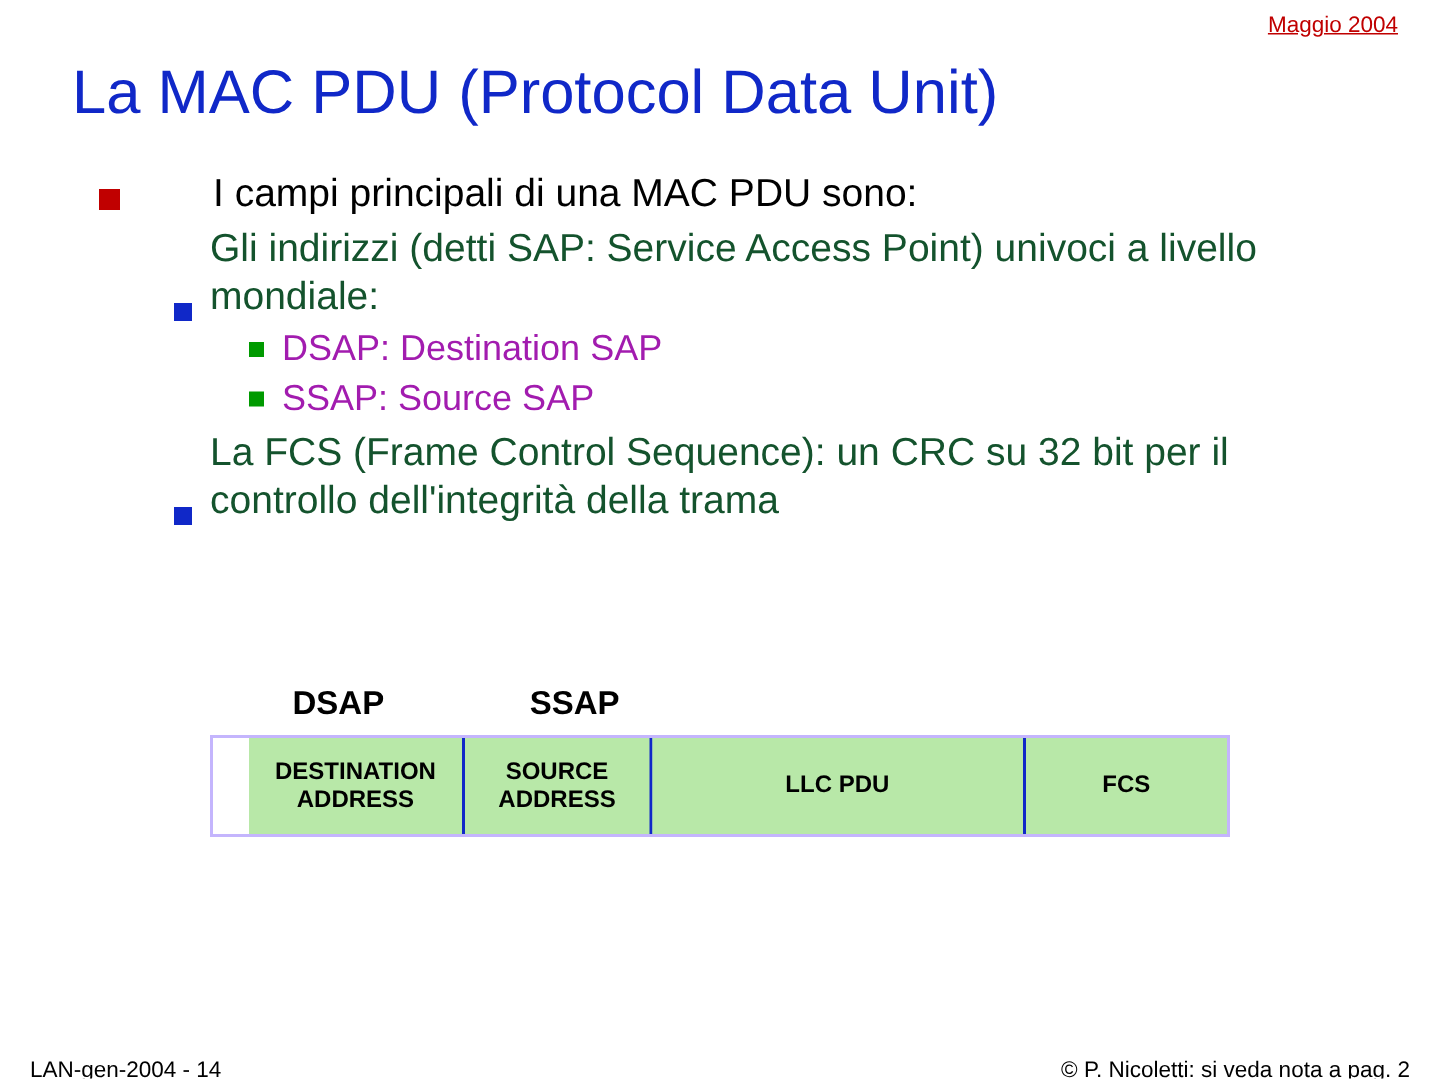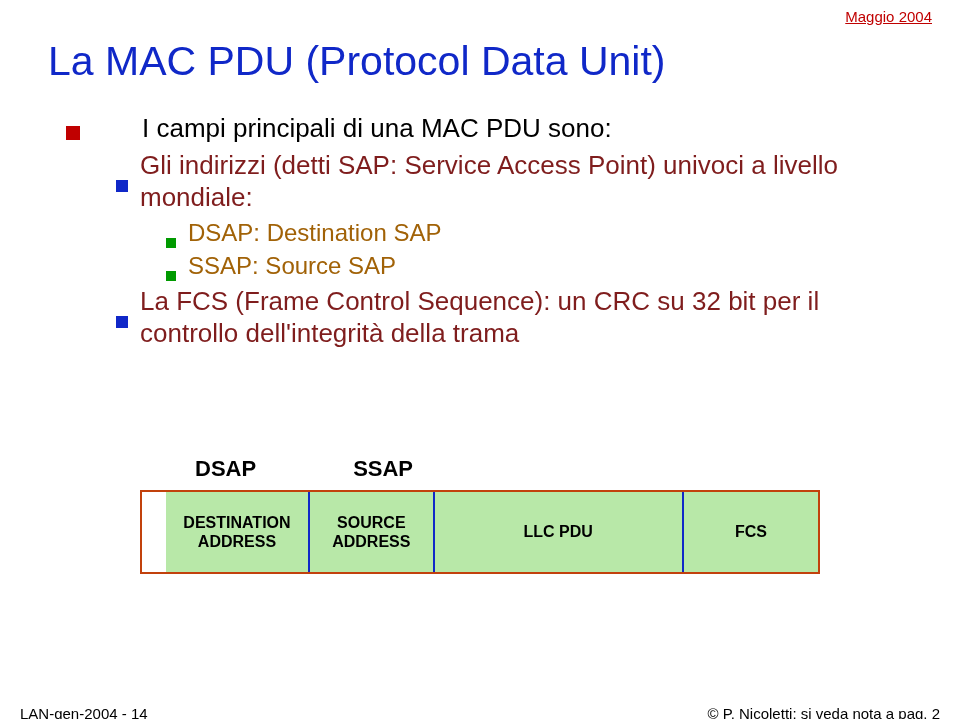--- a/index.html
+++ b/index.html
@@ -44,39 +44,39 @@
   }
   .bl1 .sq {
     width: 14px; height: 14px;
     background: #c00000;
     margin-top: 10px;
     margin-right: 14px;
     flex-shrink: 0;
   }
   .bl2 {
     display: flex;
-    align-items: center;
+    align-items: flex-end;
     margin: 4px 0 4px 68px;
     font-size: 26px;
-    color: #7f1d1d;
+    color: #14532d;
     line-height: 1.25;
   }
   .bl2 .sq {
     width: 12px; height: 12px;
     background: #1028c8;
     margin-top: 10px;
     margin-right: 12px;
     flex-shrink: 0;
   }
   .bl3 {
     display: flex;
-    align-items: flex-end;
+    align-items: flex-start;
     margin: 3px 0 3px 118px;
     font-size: 24px;
-    color: #a16207;
+    color: #a21caf;
     line-height: 1.25;
   }
   .bl3 .sq {
     width: 10px; height: 10px;
     background: #009a00;
     margin-top: 10px;
     margin-right: 12px;
     flex-shrink: 0;
   }
   .diagram {
@@ -88,23 +88,23 @@
   .labels-row {
     display: flex;
     margin-left: 55px;
     gap: 97px;
     font-size: 22px;
     font-weight: bold;
     margin-bottom: 8px;
   }
   .pdu-table {
     display: flex;
-    border: 2px solid #c2410c;
+    border: 2px solid #c4b5fd;
     width: 680px;
-    height: 84px;
+    height: 68px;
     padding-left: 24px;
   }
   .cell {
     border-right: 2px solid #1028c8;
     background: #b8e8a8;
     display: flex;
     align-items: center;
     justify-content: center;
     text-align: center;
     font-size: 16px;

